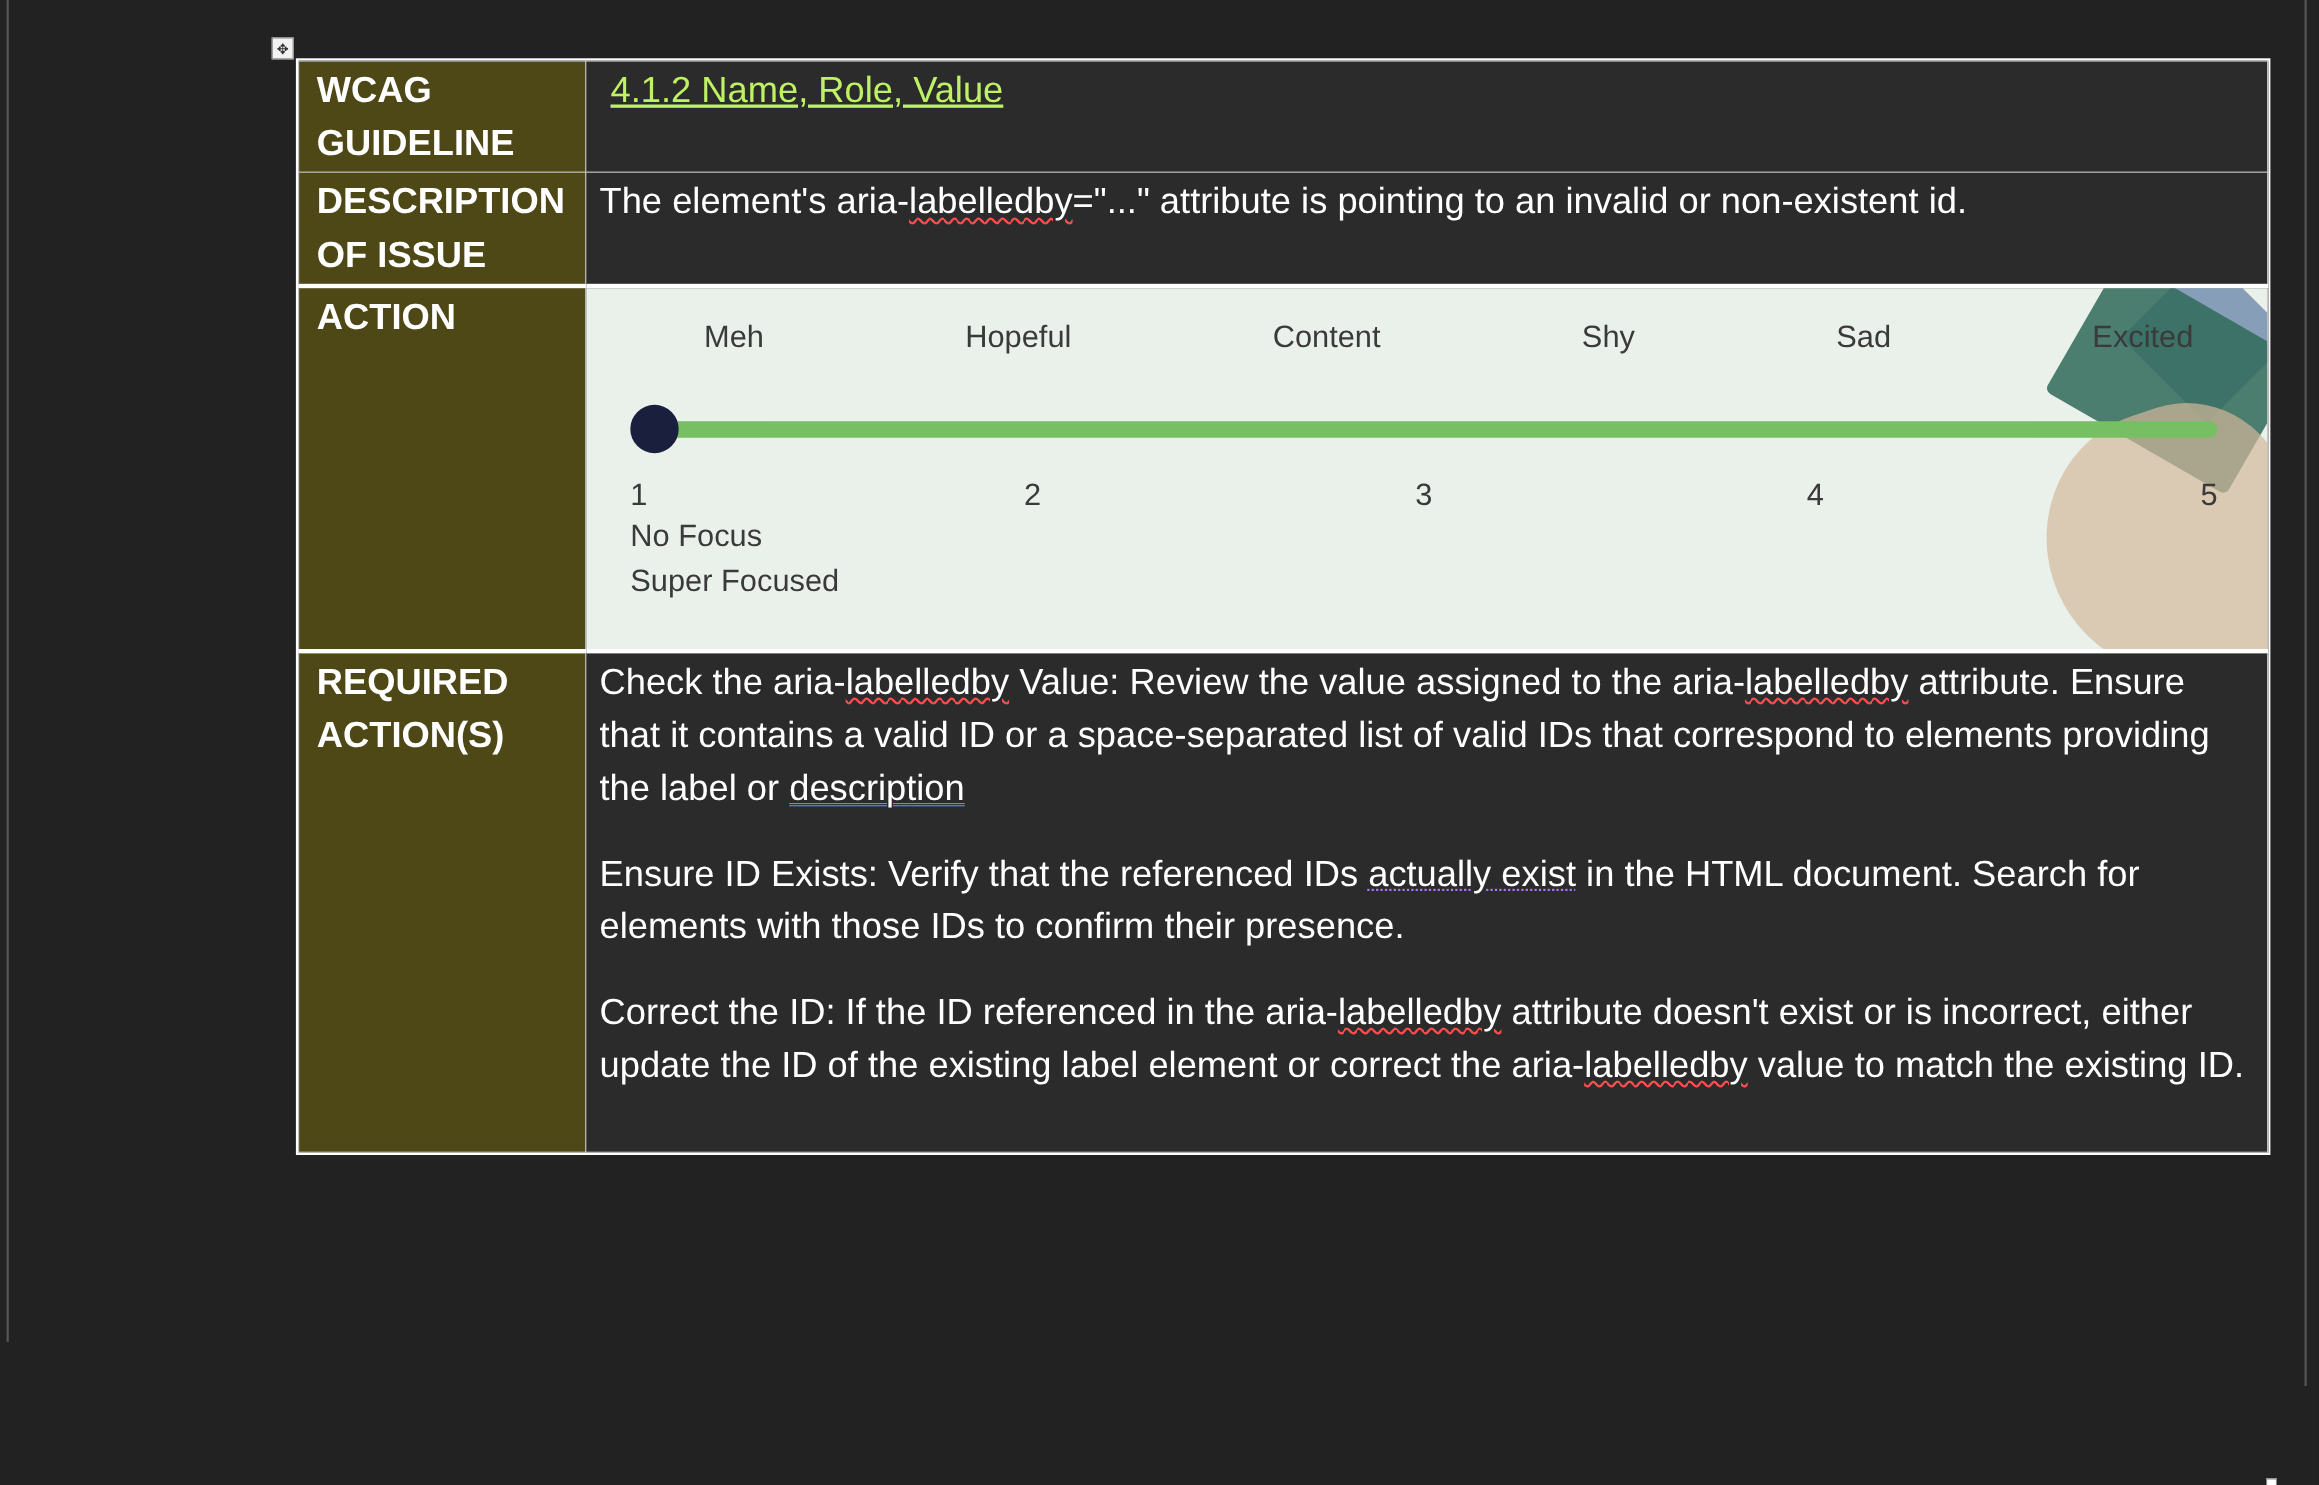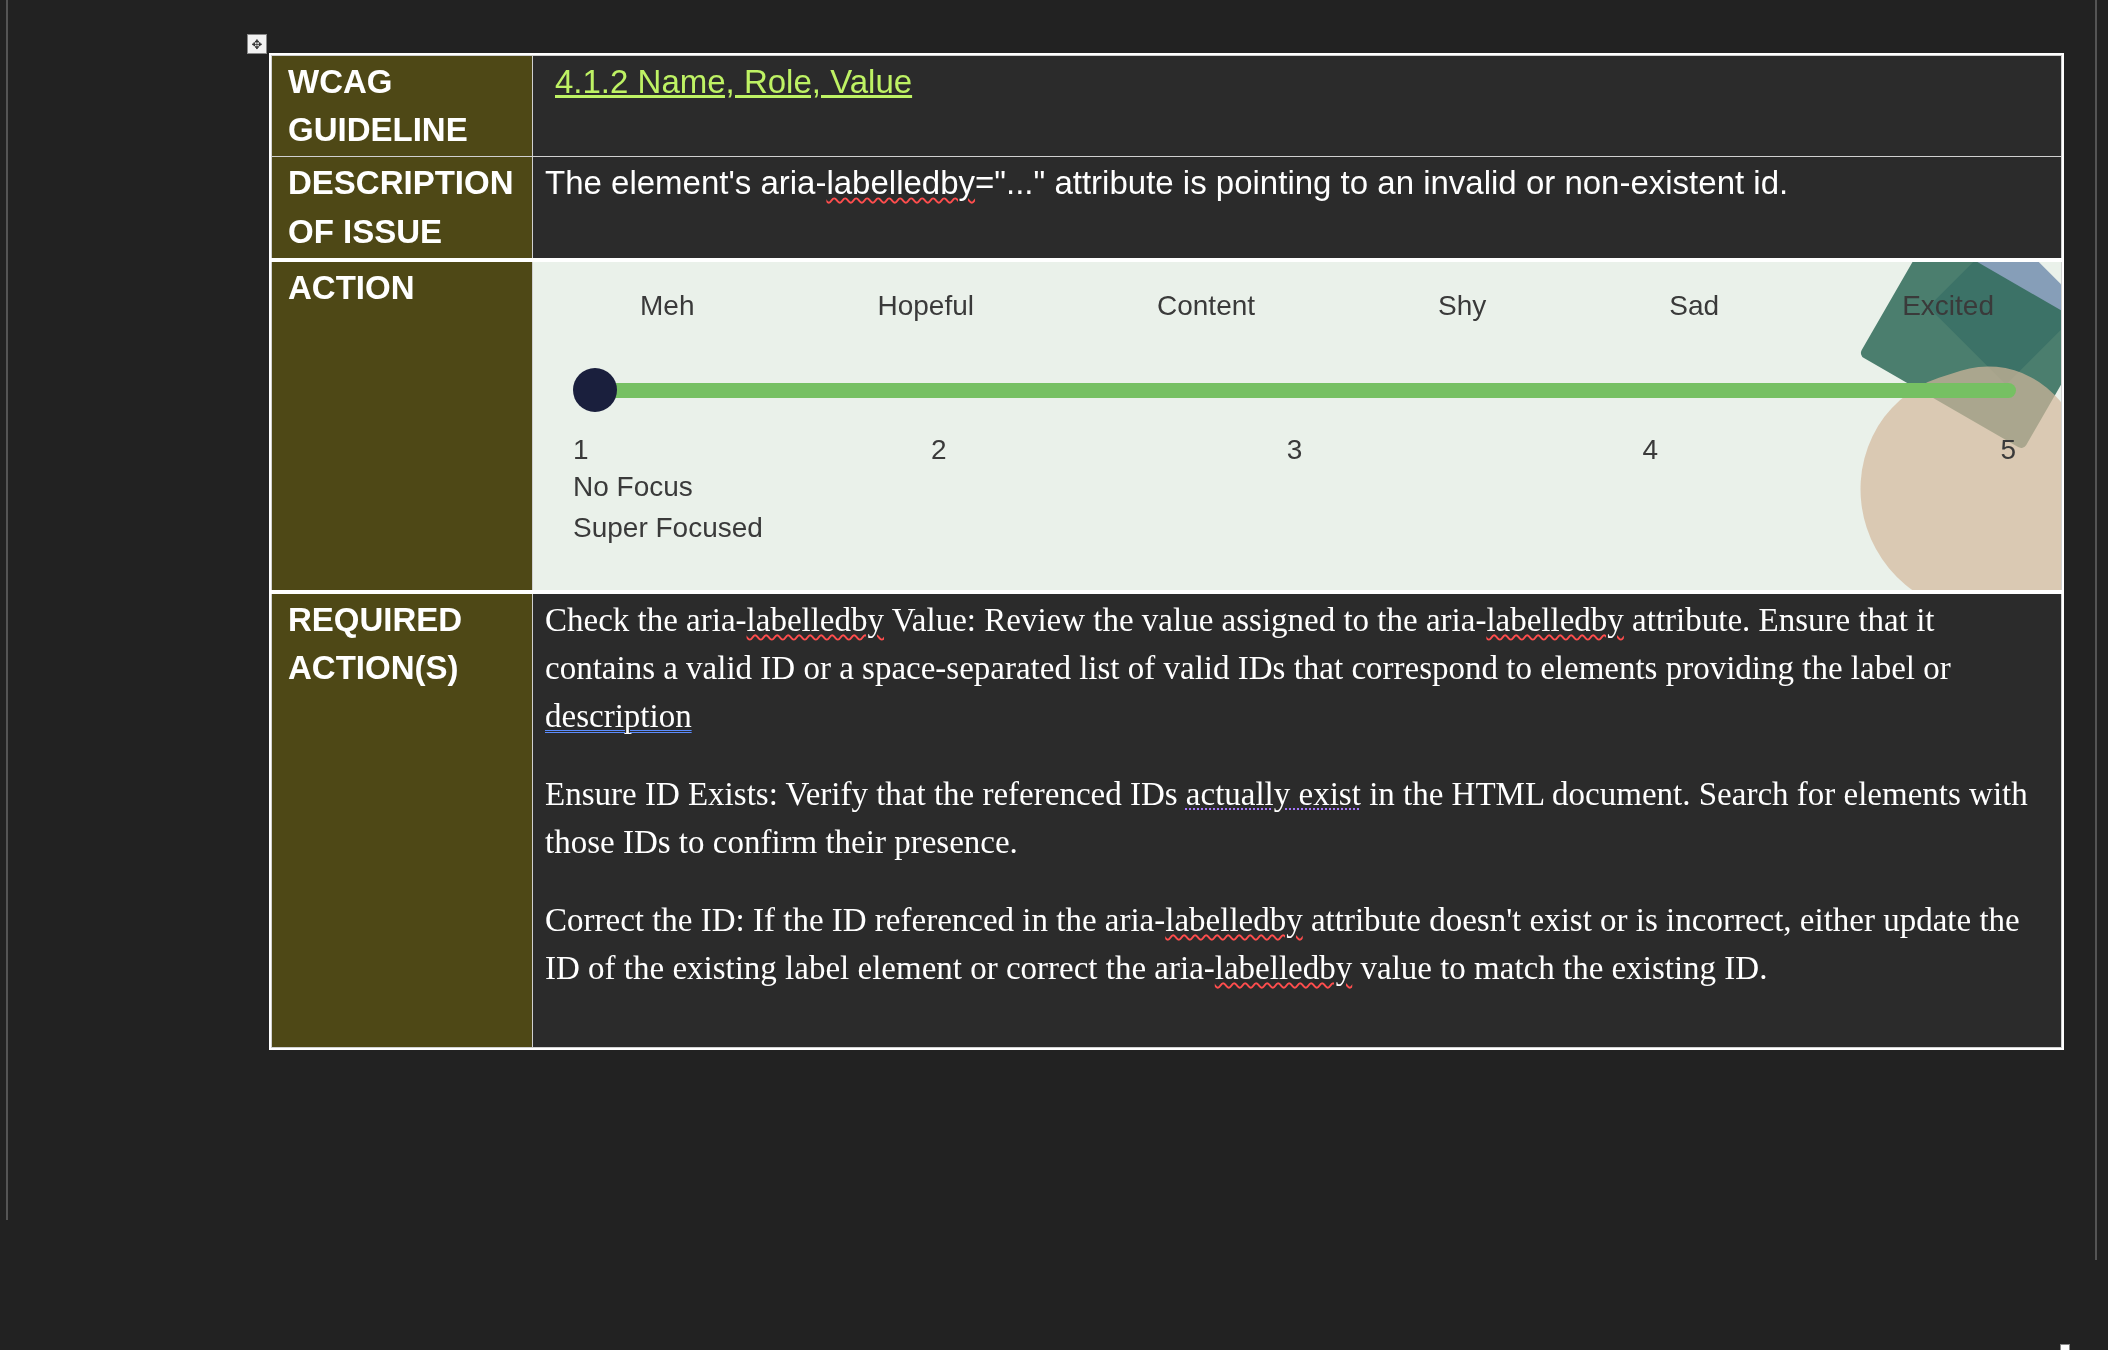--- a/index.html
+++ b/index.html
@@ -94,21 +94,21 @@
     text-decoration-thickness: 1.3px;
     text-underline-offset: 3px;
   }
   .actions .purple-dot {
     text-decoration-line: underline;
     text-decoration-style: dotted;
     text-decoration-color: #a678ff;
     text-decoration-thickness: 2px;
     text-underline-offset: 4px;
   }
-  .actions p { margin: 0 0 0.9em 0; font-family: Liberation Serif, serif; }
+  .actions p { margin: 0 0 0.9em 0; }
   .actions p:last-child { margin-bottom: 1.6em; }
   td.value.image-cell {
     background: #2b2b2b;
     padding: 0;
     border-top: 4px solid #fff;
     border-bottom: 4px solid #fff;
   }
   td.label.image-label {
     border-top: 4px solid #fff;
     border-bottom: 4px solid #fff;

